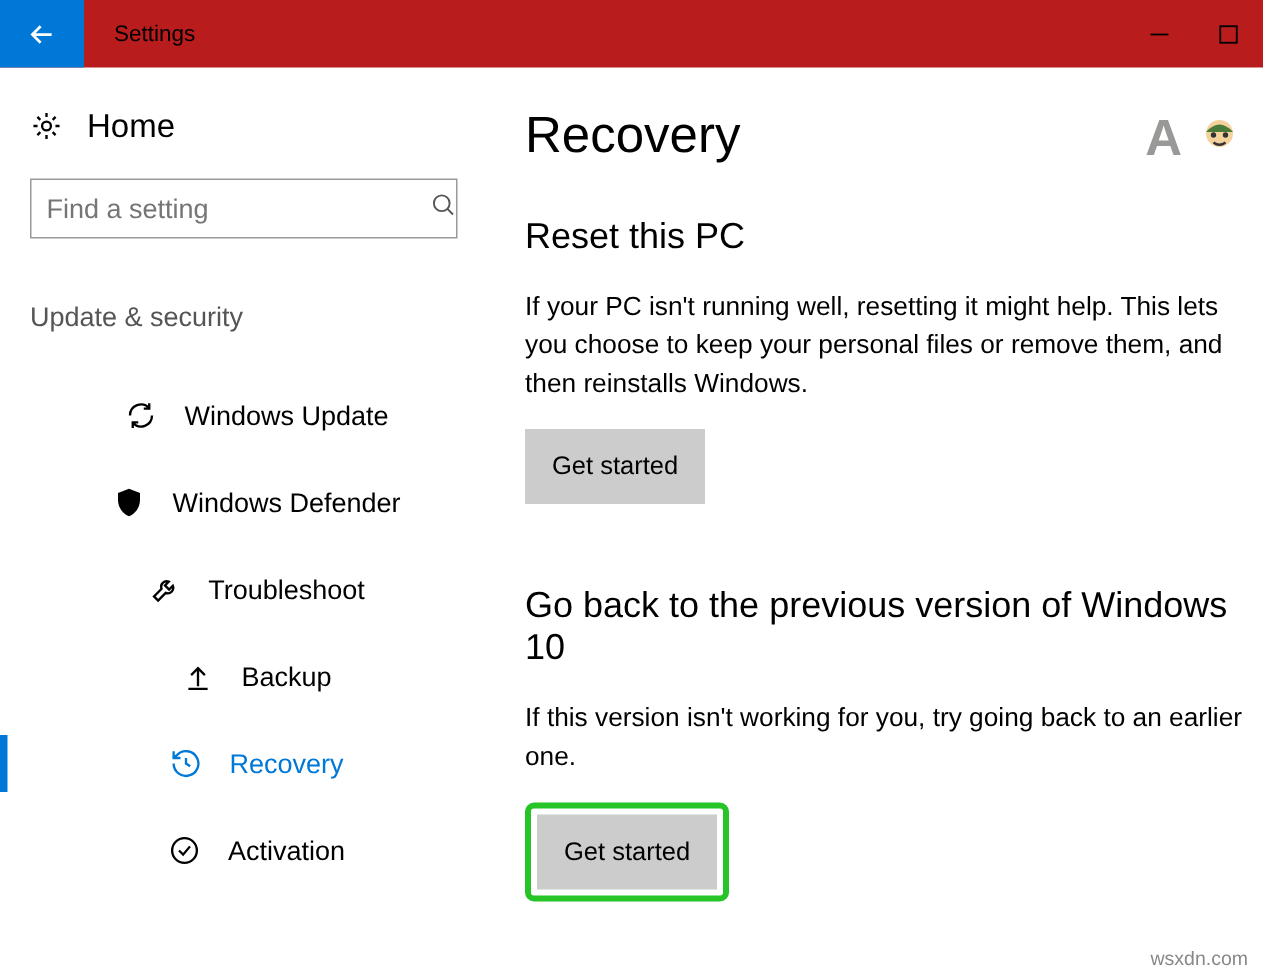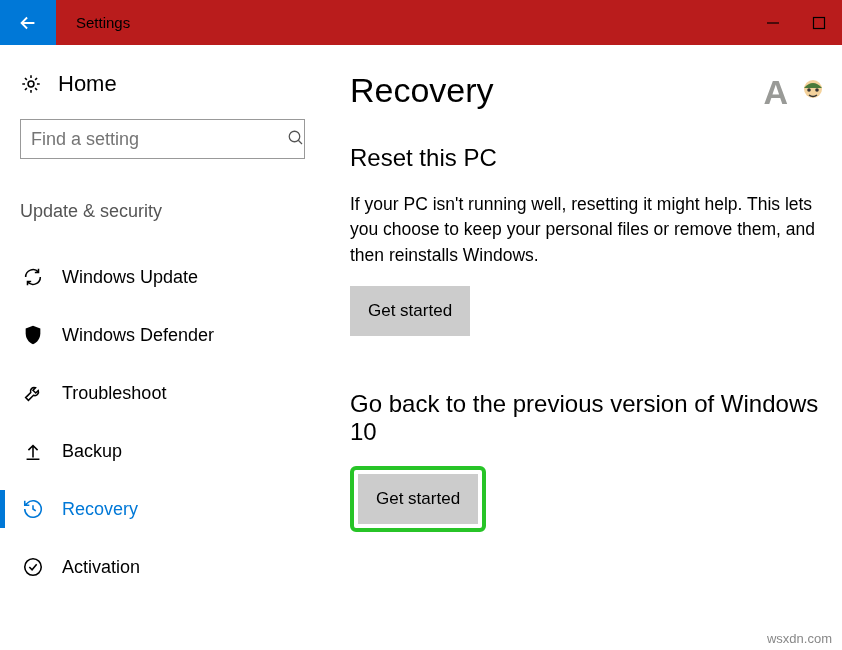--- a/index.html
+++ b/index.html
@@ -81,20 +81,21 @@
       margin-bottom: 26px;
     }
     .nav-item {
       display: flex;
       align-items: center;
       gap: 18px;
       height: 58px;
       font-size: 18px;
       padding-left: 2px;
       position: relative;
+      justify-content: center;
     }
     .nav-item.active {
       color: #0078d7;
     }
     .nav-item.active::before {
       content: "";
       position: absolute;
       left: -20px;
       top: 10px;
       bottom: 10px;
@@ -291,19 +292,20 @@
 
     <h1 class="page-heading">Recovery</h1>
 
     <h2 class="section-heading">Reset this PC</h2>
     <p class="section-desc">If your PC isn't running well, resetting it might help. This lets you choose to keep your personal files or remove them, and then reinstalls Windows.</p>
     <button class="btn">Get started</button>
 
     <div class="section-gap"></div>
 
     <h2 class="section-heading">Go back to the previous version of Windows 10</h2>
+    <p class="section-desc">If this version isn't working for you, try going back to an earlier one.</p>
     <span class="highlight">
       <button class="btn">Get started</button>
     </span>
   </div>
 </div>
 
 <div class="footer-text">wsxdn.com</div>
 
 </body></html>

